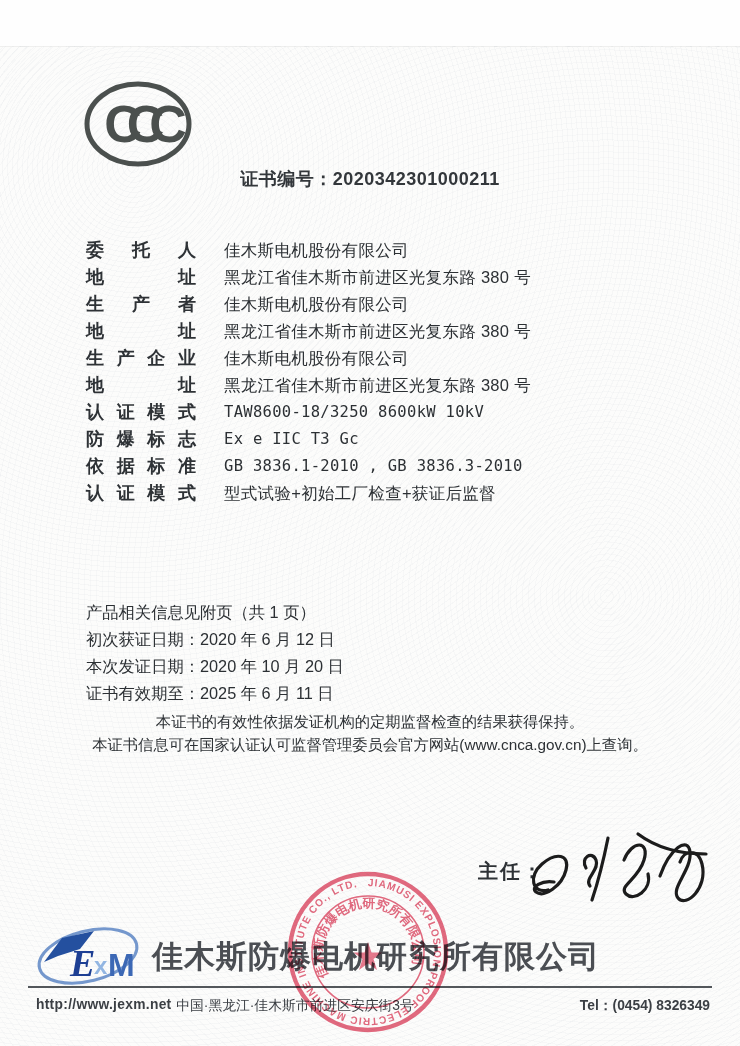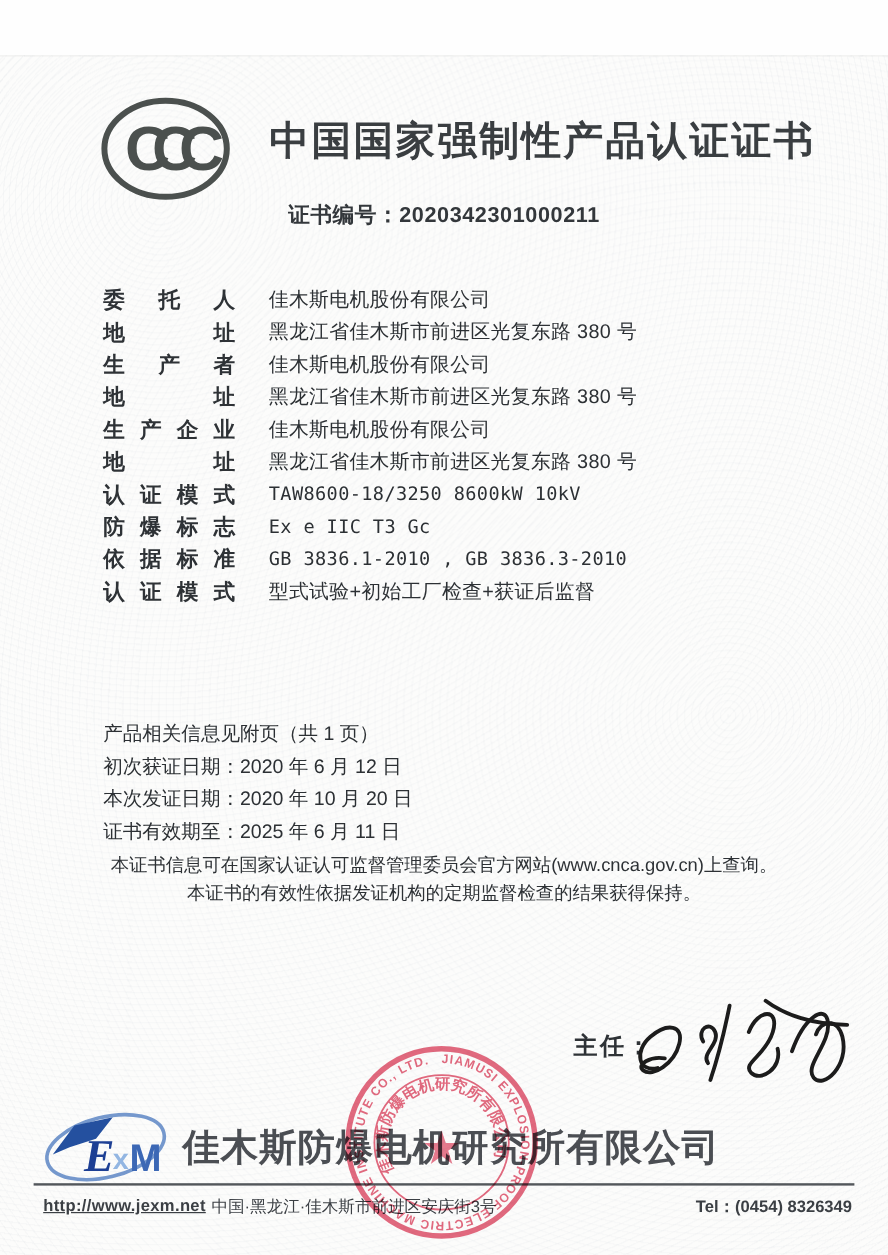--- a/index.html
+++ b/index.html
@@ -44,36 +44,35 @@
   
   .director-label{left:478px;top:858px;font-size:20px;font-weight:600;color:#2e3236;letter-spacing:2px;}
   .sig-svg{left:520px;top:824px;}
   
   .stamp-svg{left:284px;top:866px;mix-blend-mode:multiply;opacity:0.85;}
   
   .logo-svg{left:32px;top:908px;}
   .company{left:152px;top:936px;font-size:31px;font-weight:600;color:#4b4e53;letter-spacing:1px;}
   .footer-rule{left:28px;top:986px;width:684px;height:2px;background:#53575b;}
   .footer-row{left:0;top:995px;width:740px;height:24px;font-size:13.8px;color:#3b3f44;}
-  .footer-web{position:absolute;left:36px;top:2px;font-weight:700;letter-spacing:0.3px;text-decoration:underline;}
+  .footer-web{position:absolute;left:36px;top:2px;font-weight:700;letter-spacing:0.3px;}
   .footer-addr{position:absolute;left:0;width:590px;text-align:center;top:2px;}
   .footer-tel{position:absolute;right:30px;top:2px;font-weight:600;}
 </style>
 </head>
 <body>
 
 <div class="page">
   <div class="paper"></div>
 
   <svg class="abs" style="left:82px;top:80px;" width="112" height="90" viewBox="0 0 112 90">
     <ellipse cx="56" cy="44" rx="51" ry="40" fill="none" stroke="#4b504e" stroke-width="5"></ellipse>
     <text x="56" y="62" text-anchor="middle" font-family="Liberation Sans, sans-serif" font-size="52" font-weight="bold" fill="#4b504e" letter-spacing="-15">CCC</text>
   </svg>
 
-  <div class="abs title">中国国家强制性产品认证证书</div>
 
   <div class="abs cert-line">
     <span>证书编号：</span><span>2020342301000211</span>
   </div>
 
   <div class="abs fields">
     <div class="field-row">
       <span class="field-label">委托人</span>
       <span class="field-value">佳木斯电机股份有限公司</span>
     </div>
@@ -123,22 +122,22 @@
     </div>
     <div class="info-line">
       <span>本次发证日期：</span><span>2020 年 10 月 20 日</span>
     </div>
     <div class="info-line">
       <span>证书有效期至：</span><span>2025 年 6 月 11 日</span>
     </div>
   </div>
 
   <div class="abs notes">
+    <div>本证书的有效性依据发证机构的定期监督检查的结果获得保持。</div>
     <div>本证书信息可在国家认证认可监督管理委员会官方网站(www.cnca.gov.cn)上查询。</div>
-    <div>本证书的有效性依据发证机构的定期监督检查的结果获得保持。</div>
   </div>
 
   <div class="abs director-label">主任：</div>
   <svg class="abs sig-svg" width="200" height="100" viewBox="0 0 200 100">
     <g fill="none" stroke="#1c1c1c" stroke-width="3.2" stroke-linecap="round" stroke-linejoin="round">
       <path d="M28,66 C12,70 8,52 22,40 C36,28 50,30 46,46 C42,62 24,74 16,68 C10,63 22,56 34,58"></path>
       <path d="M66,44 C60,34 72,26 76,36 C80,46 64,54 70,62"></path>
       <path d="M88,14 C84,34 78,58 72,76"></path>
       <path d="M104,36 C112,16 130,16 124,36 C118,56 98,62 106,70 C114,78 132,66 128,50"></path>
       <path d="M140,52 C150,24 168,12 170,28 C172,46 150,64 158,74 C166,84 188,64 182,40 C178,24 164,26 160,38"></path>

